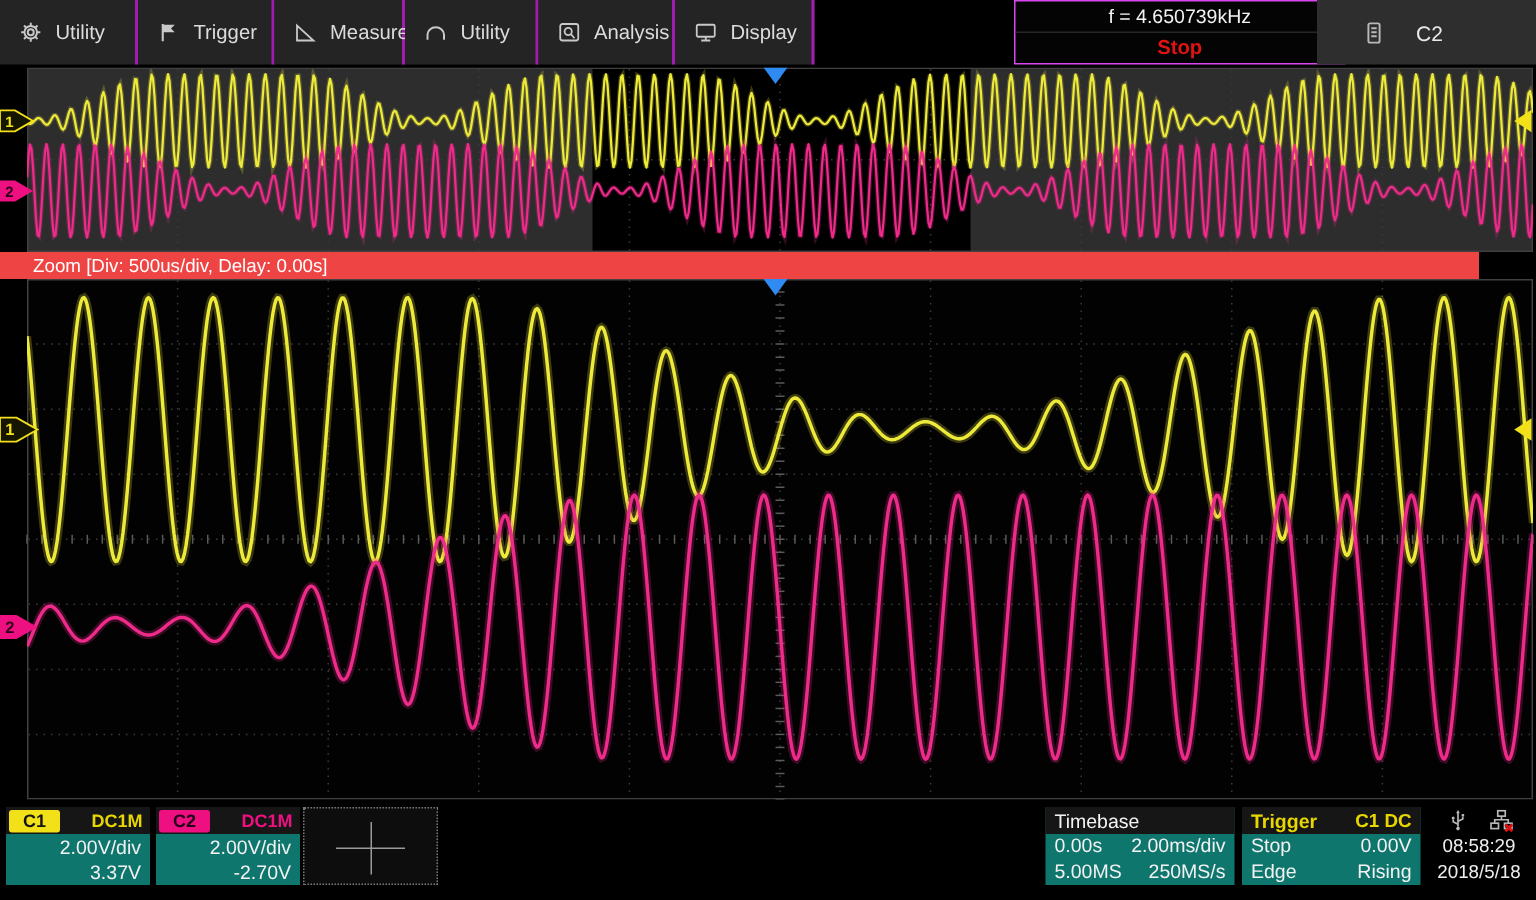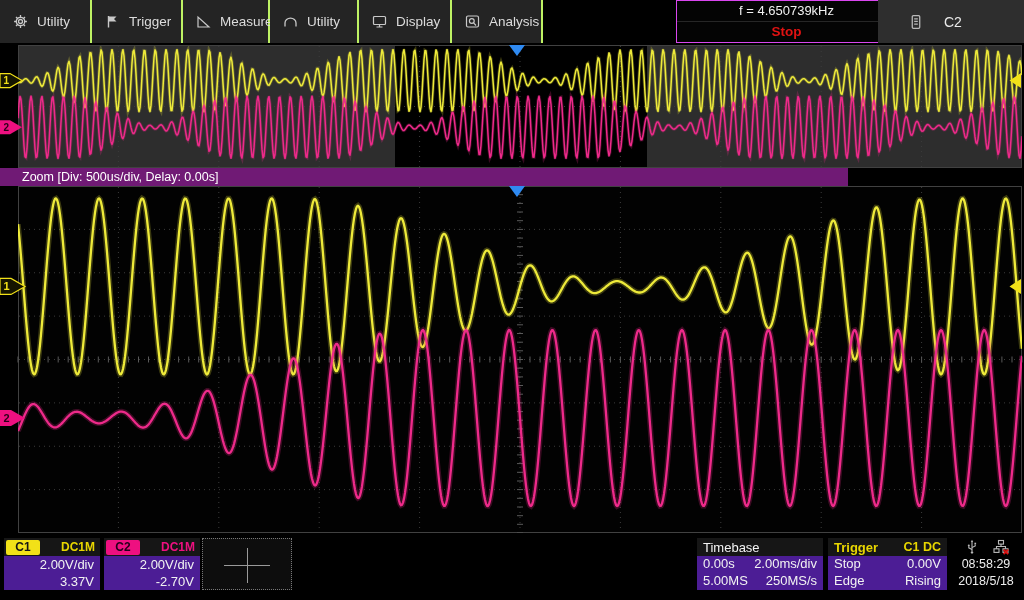--- a/index.html
+++ b/index.html
@@ -2,42 +2,42 @@
 <html><head>
 <meta charset="utf-8">
 <style>
   html,body{margin:0;padding:0;background:#000;}
   .screen{position:relative;width:1024px;height:600px;background:#000;
           font-family:"Liberation Sans",sans-serif;overflow:hidden;}
 
   
   .menubar{position:absolute;left:0;top:0;width:1024px;height:43px;background:#000;display:flex;}
   .menu-item{height:43px;display:flex;align-items:center;gap:9px;background:#242424;
-             border-right:2px solid #bef264;color:#dcdcdc;font-size:13.5px;
+             border-right:2px solid #a21caf;color:#dcdcdc;font-size:13.5px;
              padding-left:13px;box-sizing:border-box;cursor:default;}
   .menu-item svg{flex:0 0 auto;}
   .mi0{width:92px}.mi1{width:91px}.mi2{width:93px}.mi3{width:87px}
   .mi4{width:89px}.mi5{width:93px}.mi6{width:91px}
   .freq-box{position:absolute;left:676px;top:0;width:221px;height:43px;background:#040404;
             border:1px solid #d946ef;box-sizing:border-box;text-align:center;}
   .freq-line{height:20px;line-height:20px;color:#f2f2f2;font-size:13px;border-bottom:1px solid #262626;}
   .stop-line{height:20px;line-height:20px;color:#e01212;font-weight:bold;font-size:13.5px;}
   .active-box{position:absolute;left:878px;top:0;width:146px;height:43px;background:#2e2e2e;
               display:flex;align-items:center;gap:20px;padding-left:30px;box-sizing:border-box;
               color:#eaeaea;font-size:14px;}
 
   
   .ov-svg{position:absolute;left:0;top:45px;}
-  .zoom-label{position:absolute;left:0;top:168px;width:848px;height:18px;line-height:18px;
-              color:#fff;font-size:12.5px;padding-left:22px;box-sizing:border-box;background:#701a75;}
+  .zoom-label{position:absolute;left:0;top:168px;width:986px;height:18px;line-height:18px;
+              color:#fff;font-size:12.5px;padding-left:22px;box-sizing:border-box;background:#ef4444;}
   .zm-svg{position:absolute;left:0;top:186px;}
 
   
   .bbar{position:absolute;left:0;top:536px;width:1024px;height:64px;background:#000;}
-  .box{position:absolute;top:2px;height:52px;background:#4c1d95;box-sizing:border-box;}
+  .box{position:absolute;top:2px;height:52px;background:#0f766e;box-sizing:border-box;}
   .hdr{height:18px;background:#161616;display:flex;justify-content:space-between;align-items:center;}
   .chbox{width:96px;}
   .chip{margin-left:2px;width:34px;height:15px;border-radius:2px;font-size:12px;font-weight:bold;
         display:flex;align-items:center;justify-content:center;color:#151515;}
   .chip-c1{background:#f2e118;}
   .chip-c2{background:#ee1080;color:#23001a;}
   .coupling{font-size:12px;font-weight:bold;padding-right:5px;}
   .cpl-c1{color:#e8d600;}
   .cpl-c2{color:#ee1080;}
   .val{height:17px;line-height:17px;text-align:right;padding-right:6px;color:#f2f2f2;font-size:13px;}
@@ -85,38 +85,38 @@
         <path d="M2 13L13 13L2 3Z" stroke="#c9c9c9" stroke-width="1.2" fill="none"></path>
       </svg>
       <span>Measure</span>
     </div>
     <div class="menu-item mi4">
       <svg width="15" height="15" viewBox="0 0 15 15">
         <path d="M2 12.5V9A5.5 4.8 0 0 1 13 9V12.5" stroke="#c9c9c9" stroke-width="1.3" fill="none"></path>
       </svg>
       <span>Utility</span>
     </div>
-    <div class="menu-item mi5">
-      <svg width="15" height="15" viewBox="0 0 15 15">
-        <g stroke="#c9c9c9" stroke-width="1.2" fill="none">
-          <rect x="1.5" y="2.5" width="12" height="8" rx="1"></rect>
-          <path d="M7.5 10.5V12.5M4.5 13H10.5"></path>
-        </g>
-      </svg>
-      <span>Display</span>
-    </div>
     <div class="menu-item mi6">
       <svg width="15" height="15" viewBox="0 0 15 15">
         <g stroke="#c9c9c9" stroke-width="1.2" fill="none">
           <rect x="1.5" y="2" width="12" height="11" rx="1.5"></rect>
           <circle cx="6.8" cy="7" r="2.4"></circle>
           <path d="M8.6 8.8L11 11.5"></path>
         </g>
       </svg>
       <span>Analysis</span>
+    </div>
+    <div class="menu-item mi5">
+      <svg width="15" height="15" viewBox="0 0 15 15">
+        <g stroke="#c9c9c9" stroke-width="1.2" fill="none">
+          <rect x="1.5" y="2.5" width="12" height="8" rx="1"></rect>
+          <path d="M7.5 10.5V12.5M4.5 13H10.5"></path>
+        </g>
+      </svg>
+      <span>Display</span>
     </div>
   </div>
 
   <div class="freq-box">
     <div class="freq-line">f = 4.650739kHz</div>
     <div class="stop-line">Stop</div>
   </div>
 
   <div class="active-box">
     <svg width="16" height="16" viewBox="0 0 15 15">

